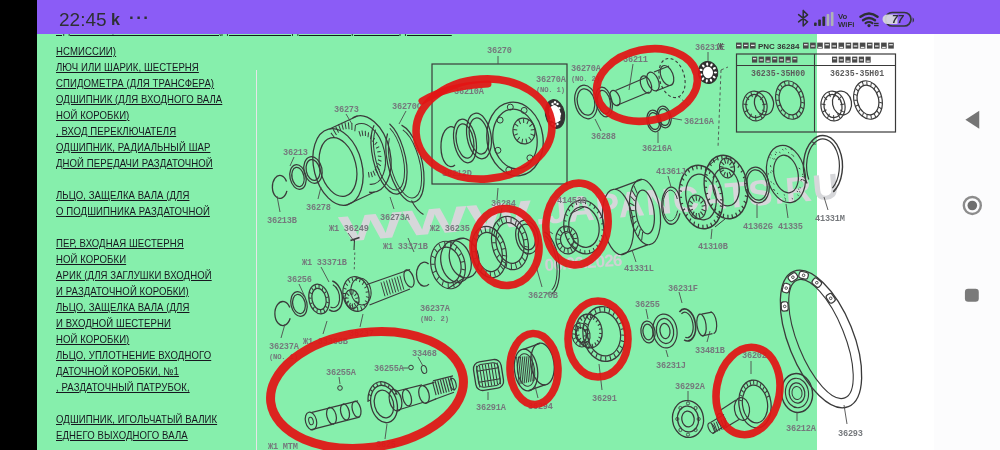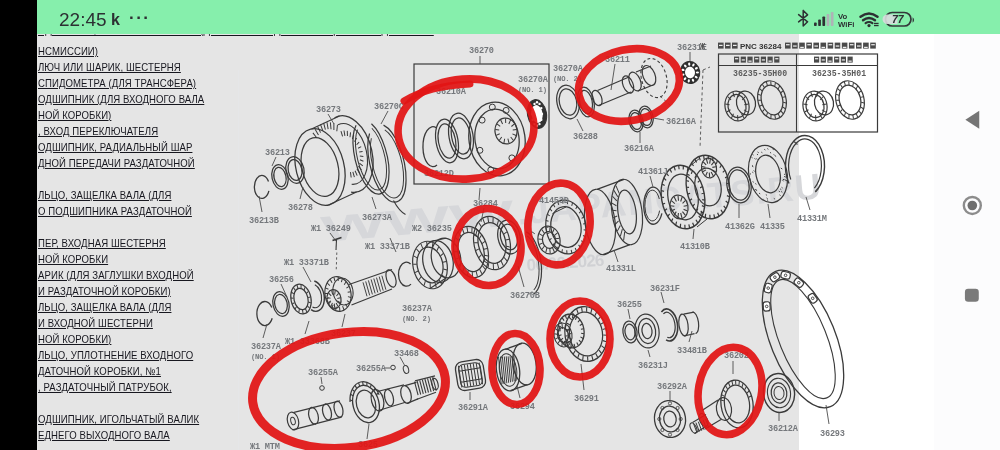--- a/index.html
+++ b/index.html
@@ -1,20 +1,20 @@
 <!DOCTYPE html>
 <html><head>
 <meta charset="utf-8">
 <style>
   html,body{margin:0;padding:0;}
   body{width:1000px;height:450px;overflow:hidden;background:#fff;
        font-family:"Liberation Sans",sans-serif;position:relative;}
-  #statusbar{position:absolute;left:0;top:0;width:1000px;height:34px;background:#86efac;z-index:30;}
+  #statusbar{position:absolute;left:0;top:0;width:1000px;height:34px;background:#8b5cf6;z-index:30;}
   #blackbar{position:absolute;left:0;top:0;width:37px;height:450px;background:#000;z-index:60;}
-  #page{position:absolute;left:0;top:34px;width:799px;height:416px;background:#e5e5e5;}
+  #page{position:absolute;left:18px;top:34px;width:799px;height:416px;background:#86efac;}
   .lk{position:absolute;left:38px;color:#17171f;font-size:11px;line-height:16px;
       text-decoration:underline;white-space:nowrap;letter-spacing:0.1px;
       transform:scaleX(0.87);transform-origin:0 0;}
   #navbar{position:absolute;right:0;top:34px;width:66px;height:416px;background:#fcfcfd;z-index:20;}
   #divline{position:absolute;left:238px;top:36px;width:1px;height:414px;background:#e5e6e8;}
   .st{color:#2d3033;position:absolute;}
 </style>
 </head>
 <body>
 <div id="blackbar"></div>

